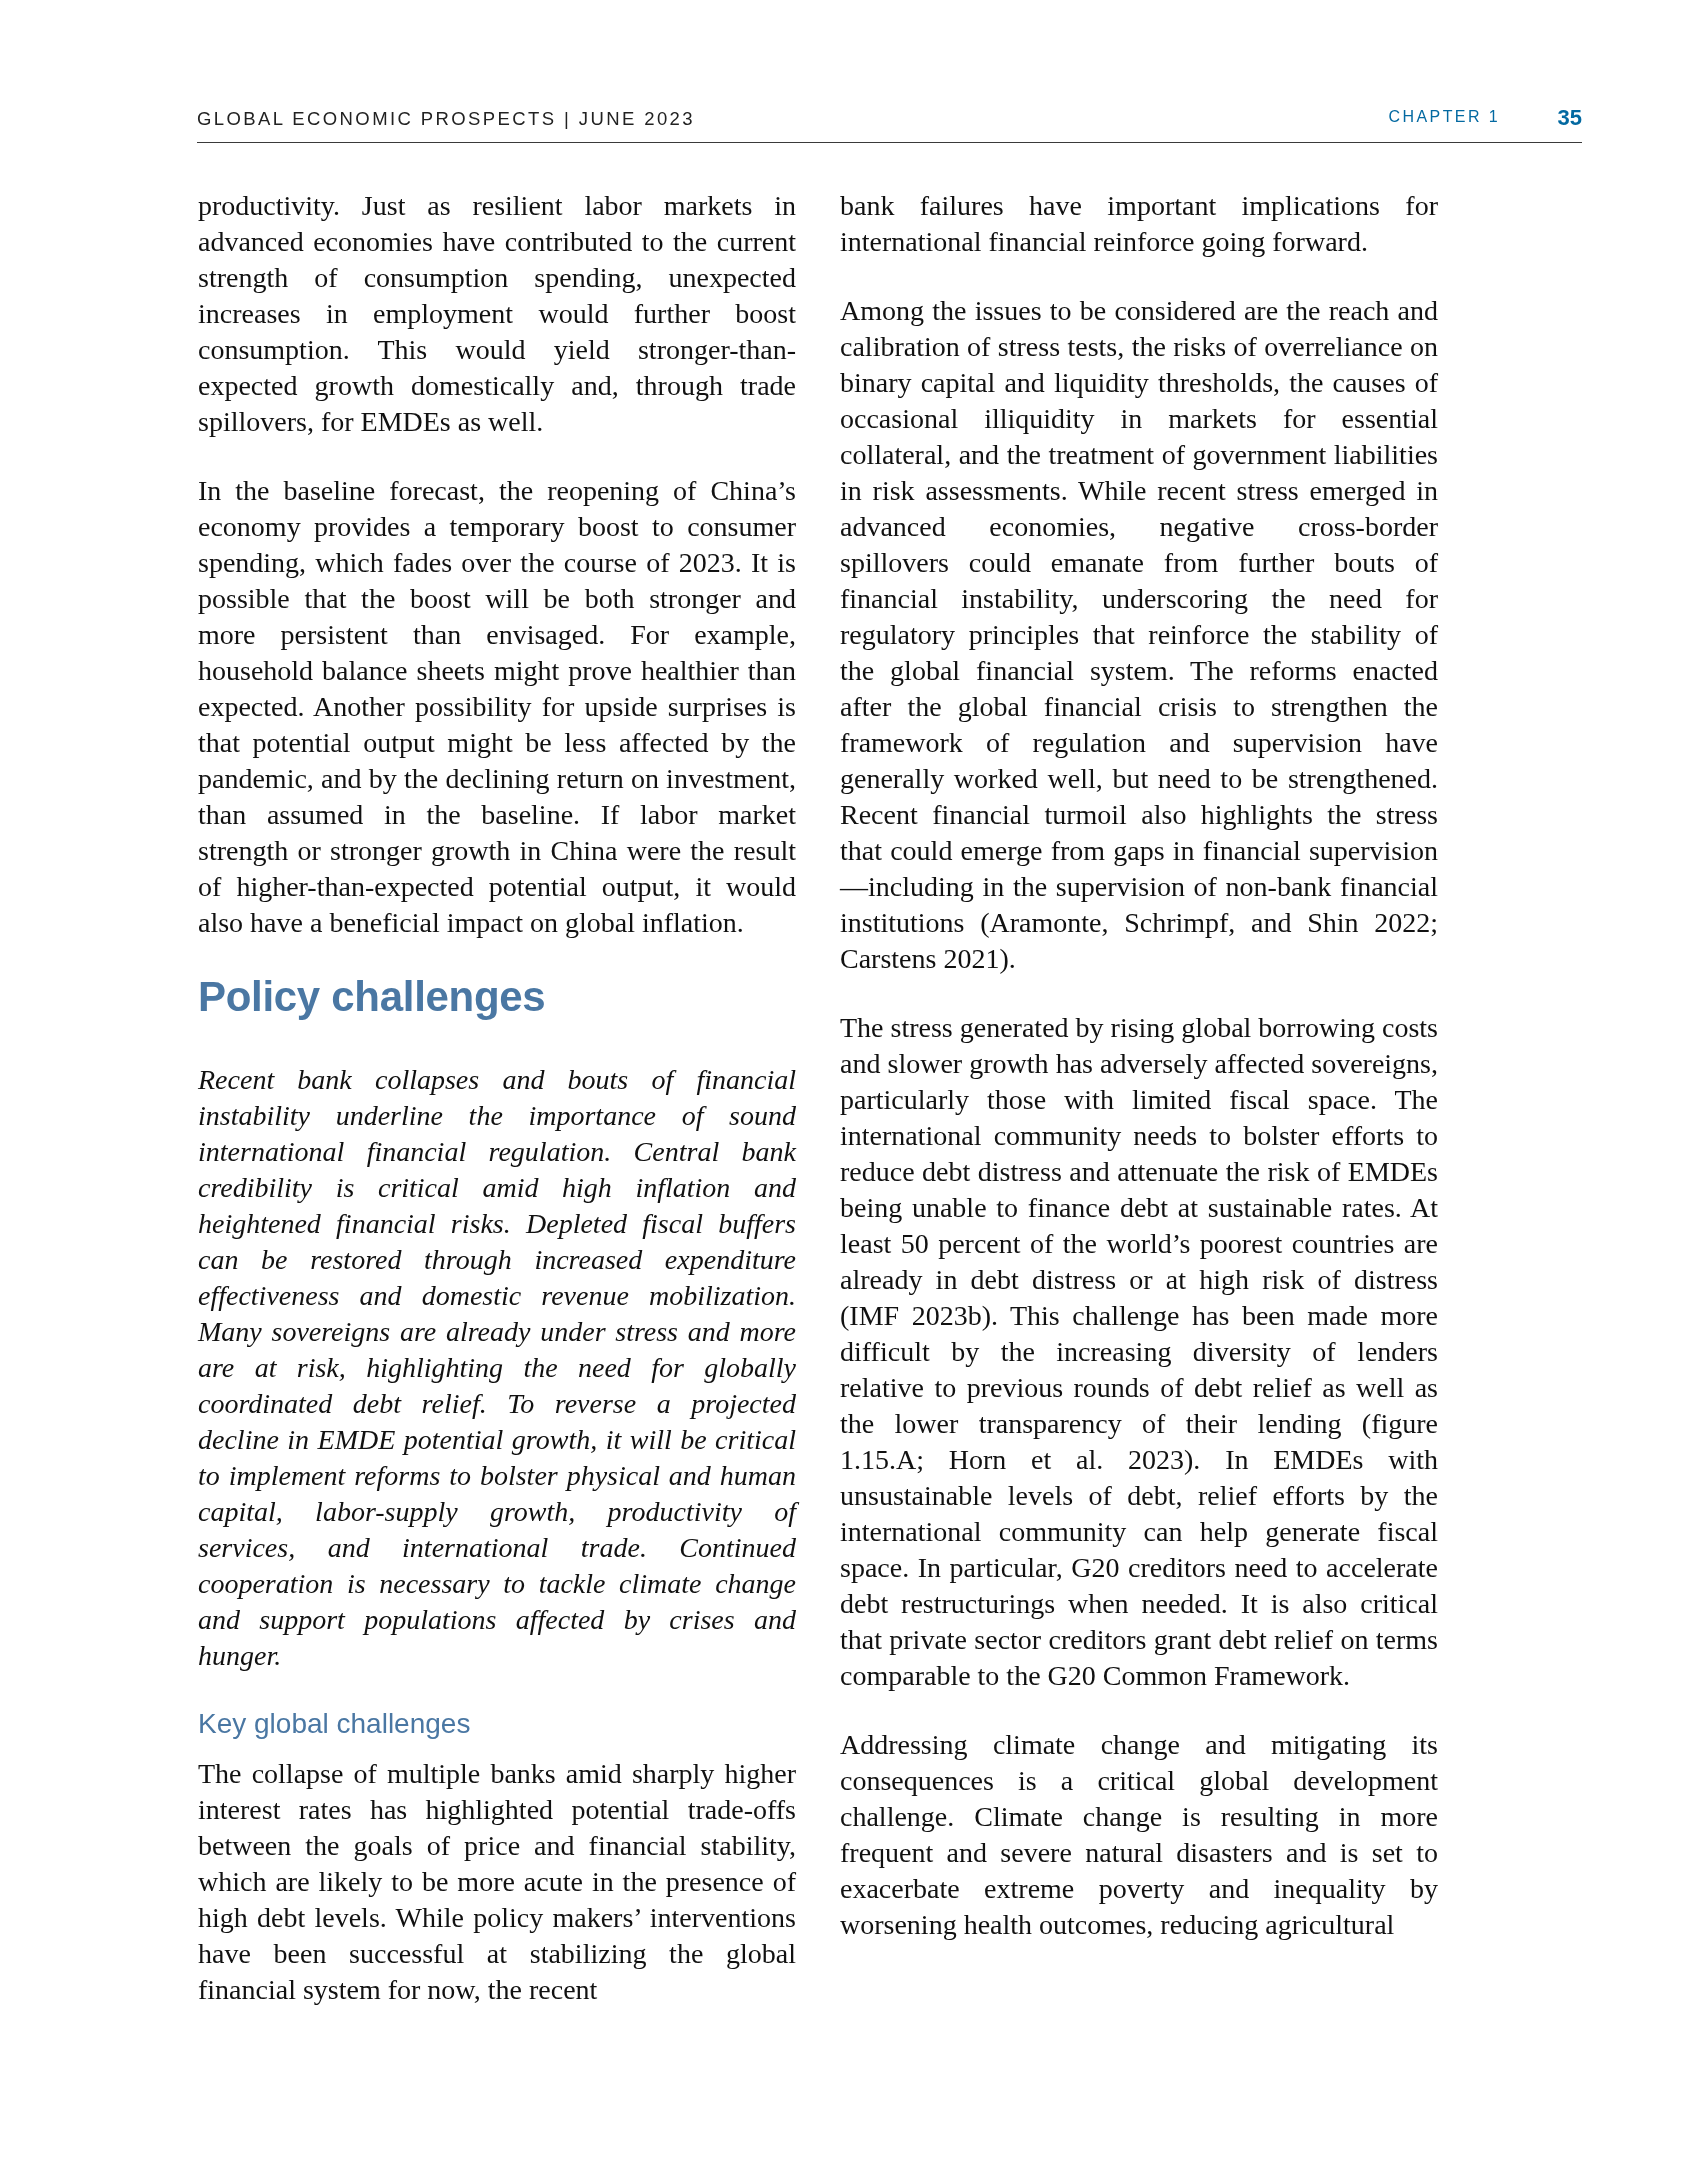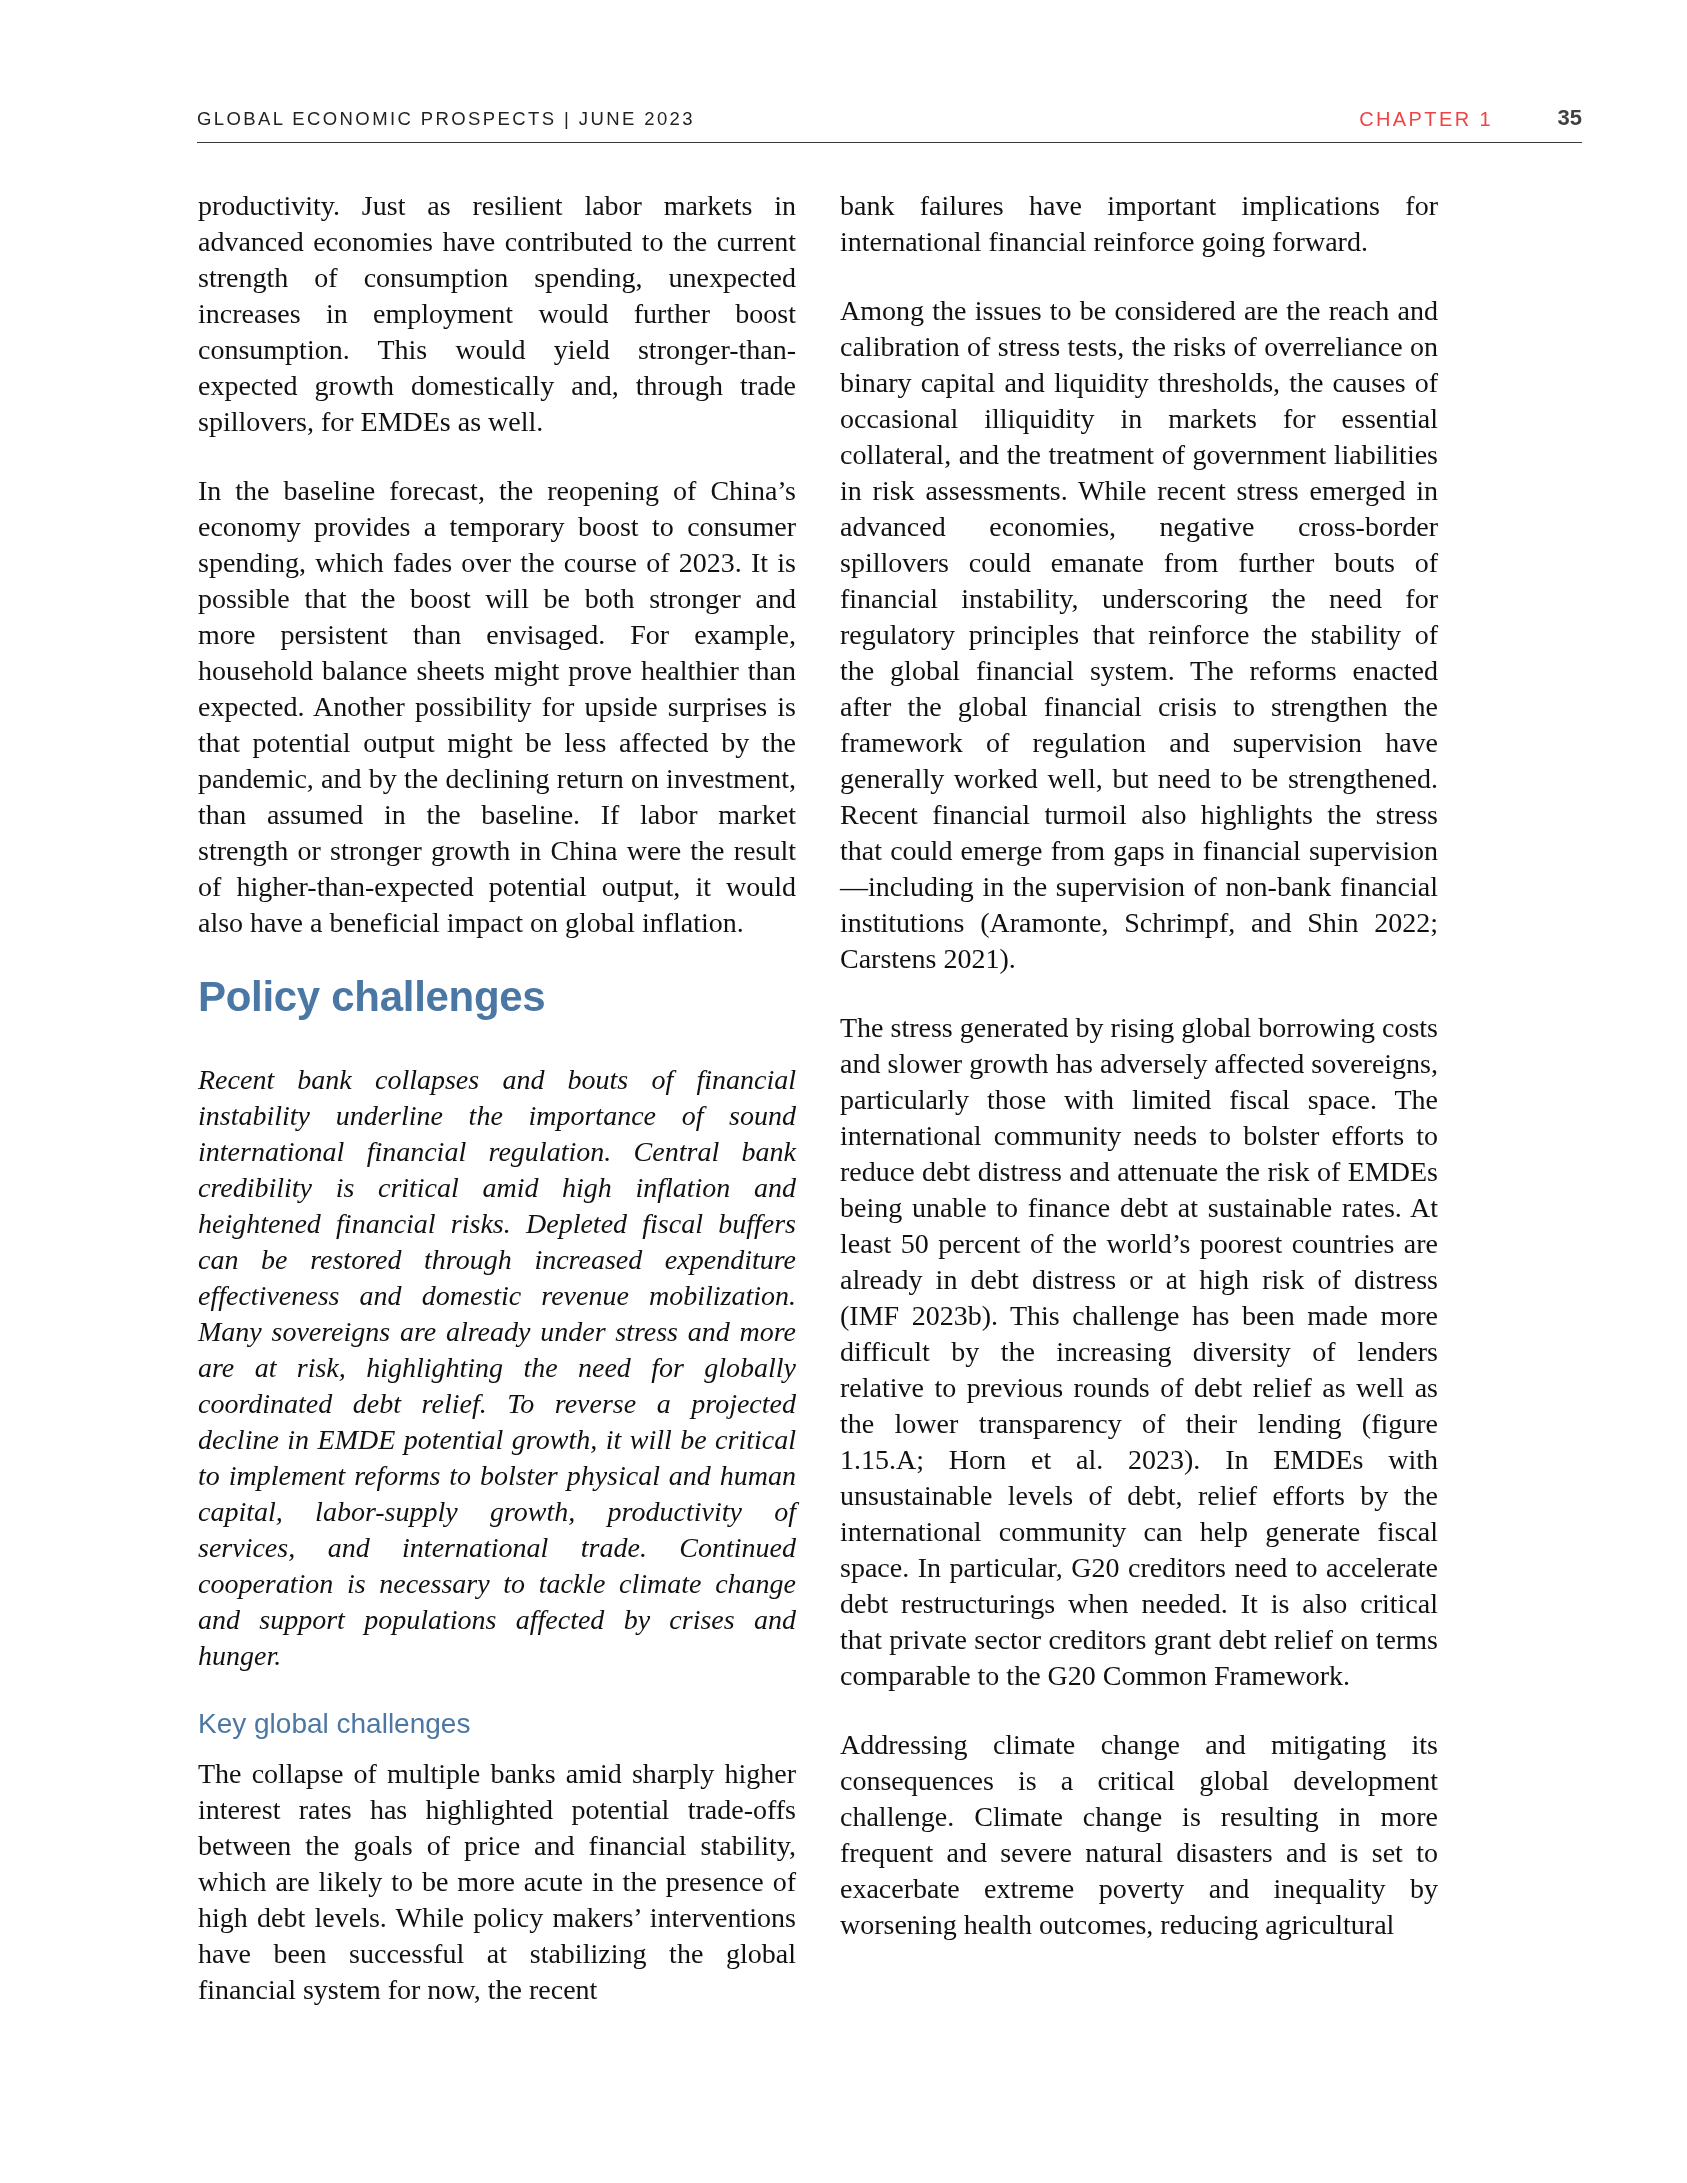--- a/index.html
+++ b/index.html
@@ -8,26 +8,26 @@
     .header {
       position: absolute; left: 197px; top: 105px; width: 1385px; height: 37px;
       border-bottom: 1.3px solid #3a3a3a;
       font-family: "Liberation Sans", sans-serif;
     }
     .header .left {
       position: absolute; left: 0; top: 2.6px;
       font-size: 18.5px; letter-spacing: 2.4px; color: #222;
     }
     .header .chapter {
-      position: absolute; right: 89px; top: 2.6px;
-      font-size: 20px; letter-spacing: 2.4px; color: #ef4444;
+      position: absolute; right: 82px; top: 2.6px;
+      font-size: 16px; letter-spacing: 2.4px; color: #0369a1;
     }
     .header .pagenum {
       position: absolute; right: 0; top: 0;
-      font-size: 22px; font-weight: bold; color: #404040;
+      font-size: 22px; font-weight: bold; color: #0369a1;
     }
 
     .col {
       position: absolute; top: 188px; width: 598px;
       font-family: "Liberation Serif", serif;
       font-size: 28px; line-height: 36px; color: #111;
     }
     .col.left-col { left: 198px; }
     .col.right-col { left: 840px; }
 

